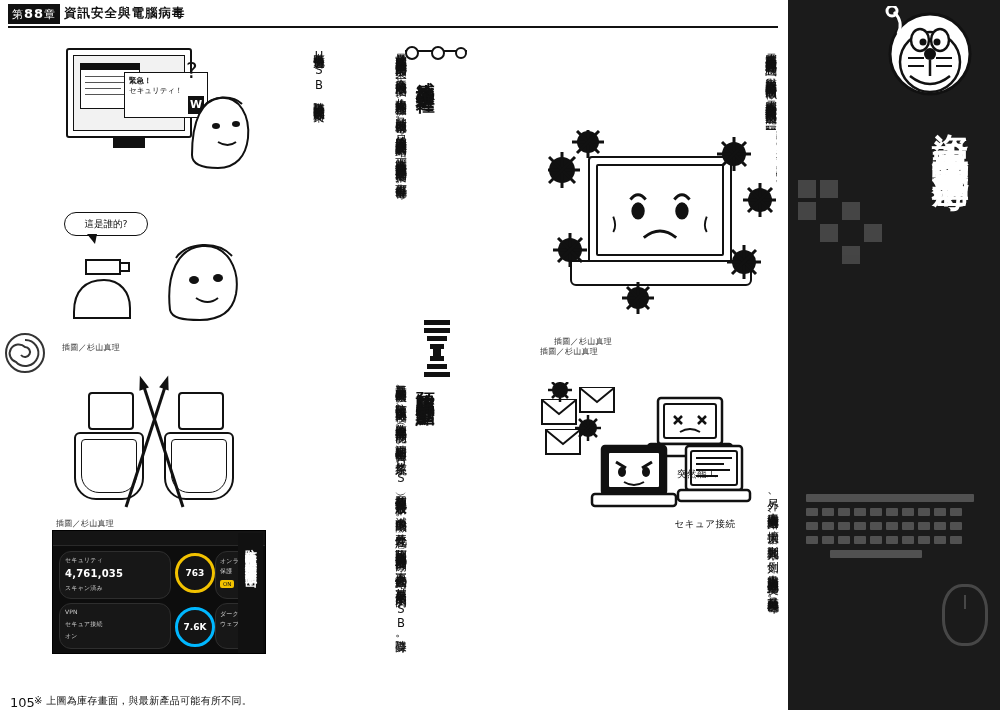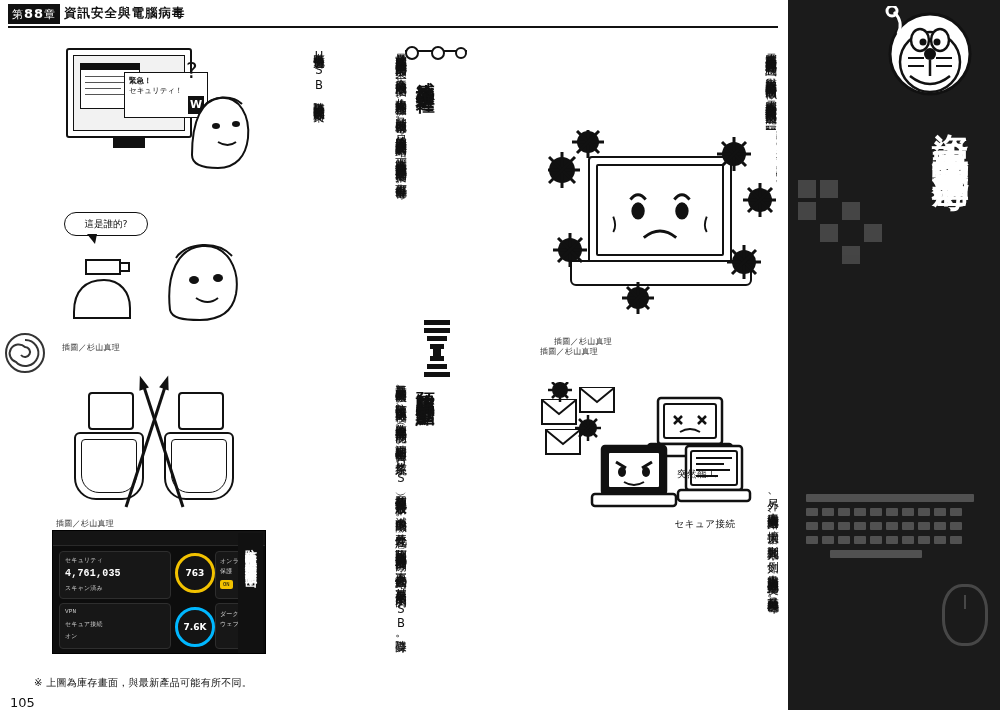--- a/index.html
+++ b/index.html
@@ -131,21 +131,21 @@
   .shield:before{content:"";position:absolute;inset:5px;border:1.5px solid #111;border-radius:4px 4px 18px 18px;}
   .helm{position:absolute;border:2px solid #111;background:#fff;border-radius:4px;}
   .spear{position:absolute;width:3px;background:#111;transform-origin:center;}
   .spear:before{content:"";position:absolute;left:-4px;top:-12px;border-left:5px solid transparent;border-right:5px solid transparent;border-bottom:14px solid #111;}
 
   
   .norton{
     position:absolute;background:#0d0d0d;border:1px solid #000;overflow:hidden;
   }
   .norton .top{position:absolute;left:0;right:0;top:0;height:14px;background:#141414;border-bottom:1px solid #2a2a2a;}
-  .norton .card{position:absolute;background:#171717;border:1px solid #2e2e2e;border-radius:4px;font-family:Liberation Mono, monospace;}
+  .norton .card{position:absolute;background:#171717;border:1px solid #2e2e2e;border-radius:12px;}
   .norton .txt{position:absolute;color:#cfcfcf;font-size:6px;letter-spacing:.2px;}
   .norton .big{color:#fff;font-size:10px;font-weight:bold;}
   .norton .ring{
     position:absolute;border-radius:50%;border:3px solid #f2c200;display:flex;align-items:center;justify-content:center;
     color:#fff;font-size:9px;font-weight:bold;background:#141414;
   }
   .norton .ring.b{border-color:#00b7ff;}
   .norton .yellowtag{position:absolute;background:#f2c200;color:#111;font-size:5.5px;padding:1px 3px;border-radius:2px;}
   .norton-caption{
     position:absolute;right:-2px;top:26px;background:#111;color:#fff;padding:6px 4px;
@@ -154,21 +154,21 @@
 
   
   .laptop{position:absolute;}
   .laptop .lid{position:absolute;border:2.5px solid #111;background:#fff;border-radius:4px;}
   .laptop .lid .inner{position:absolute;inset:6px;border:2px solid #111;background:#fff;border-radius:2px;}
   .laptop .base{position:absolute;border:2.5px solid #111;background:#fff;border-radius:2px 2px 6px 6px;}
 
   .fcap{position:absolute;font-size:9.5px;text-align:center;color:#111;letter-spacing:.5px;}
 
   .pagenum{position:absolute;left:10px;bottom:0;font-size:13px;color:#111;}
-  .footnote{position:absolute;left:34px;bottom:20px;font-size:10px;color:#111;letter-spacing:.3px;}
+  .footnote{position:absolute;left:34px;bottom:2px;font-size:10px;color:#111;letter-spacing:.3px;}
 </style>
 </head>
 <body>
 
 <div class="page">
 
   <div class="chapter-tag">
     <span>第</span><b>88</b><span>章</span>
   </div>
   <div class="chapter-title">資訊安全與電腦病毒</div>

